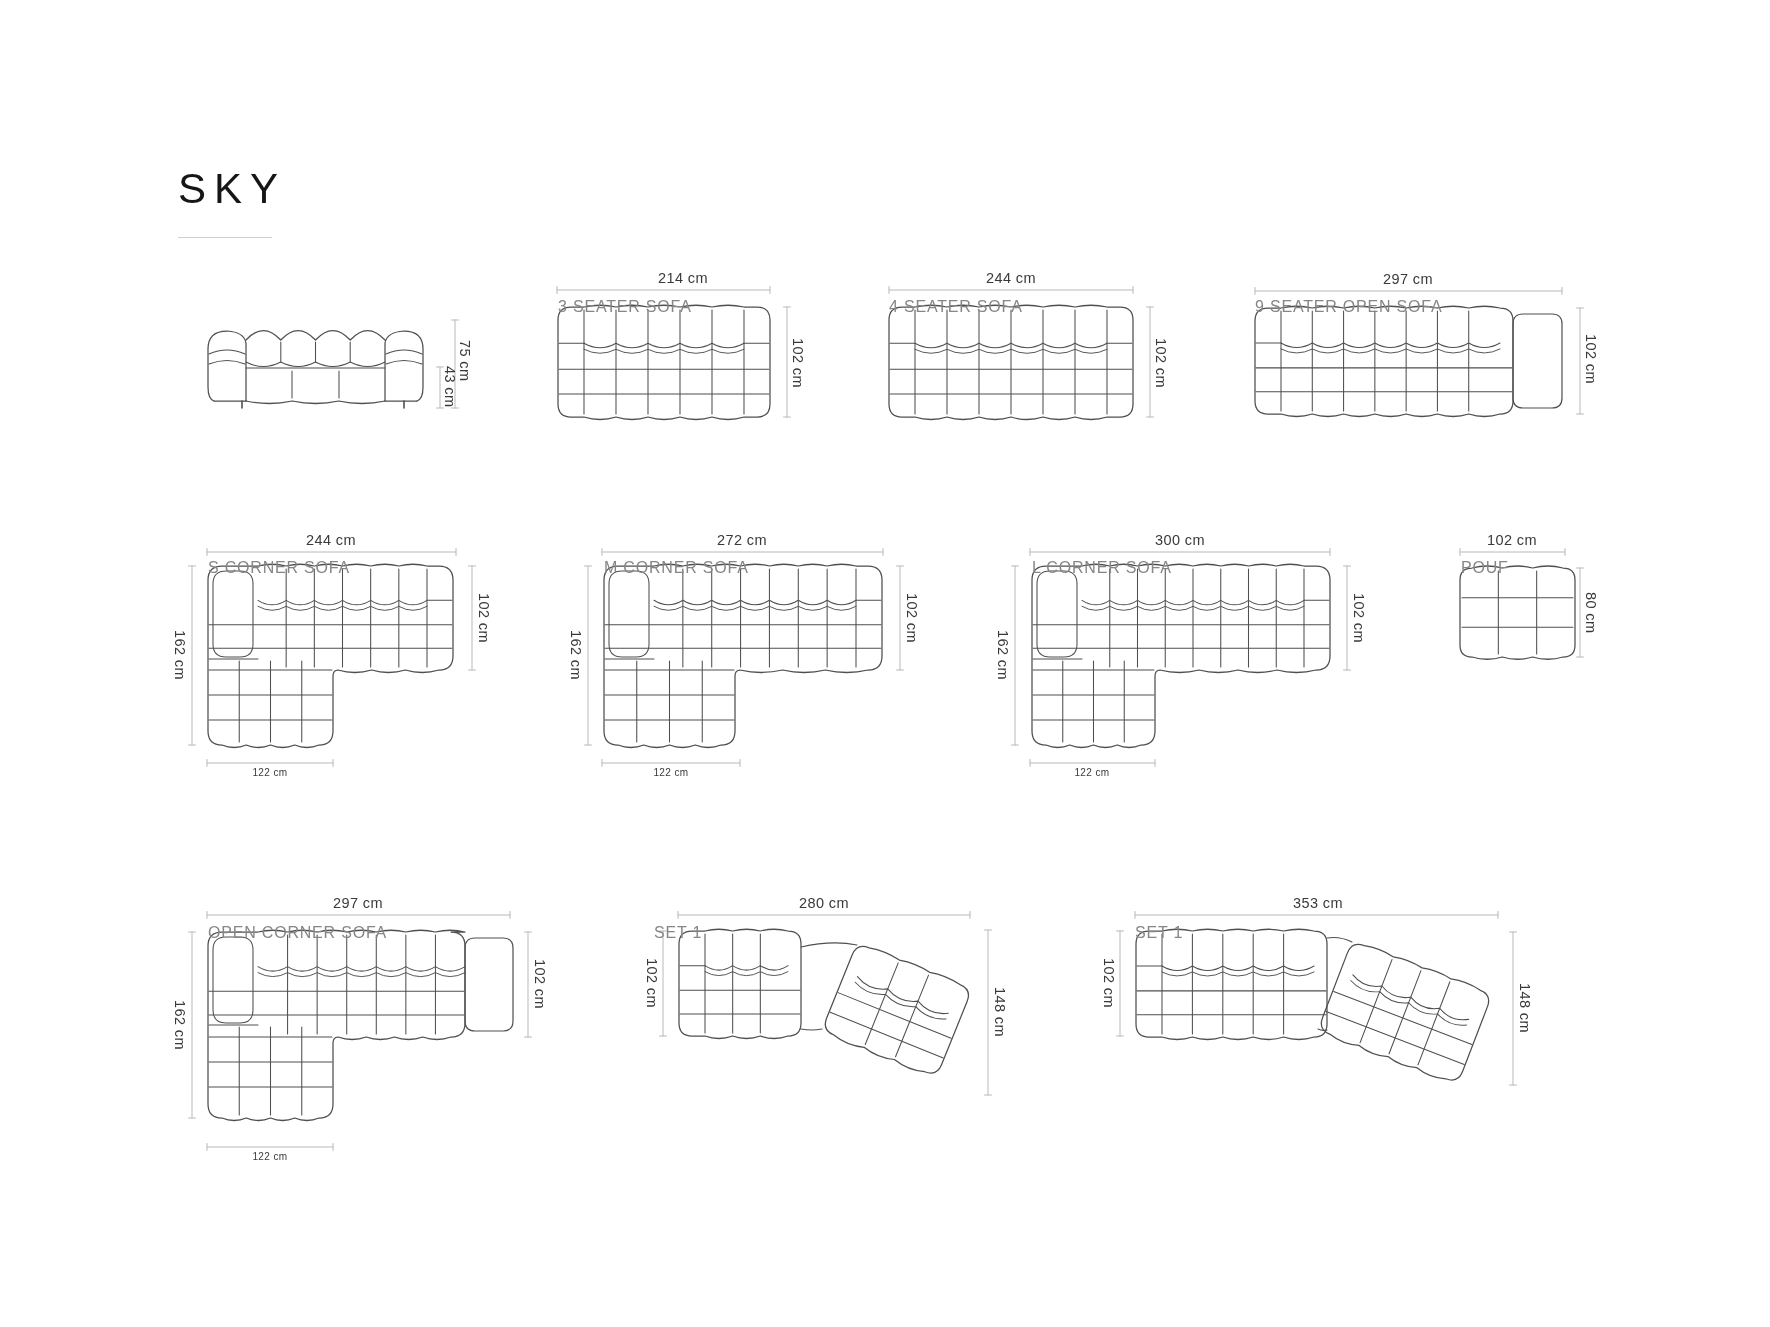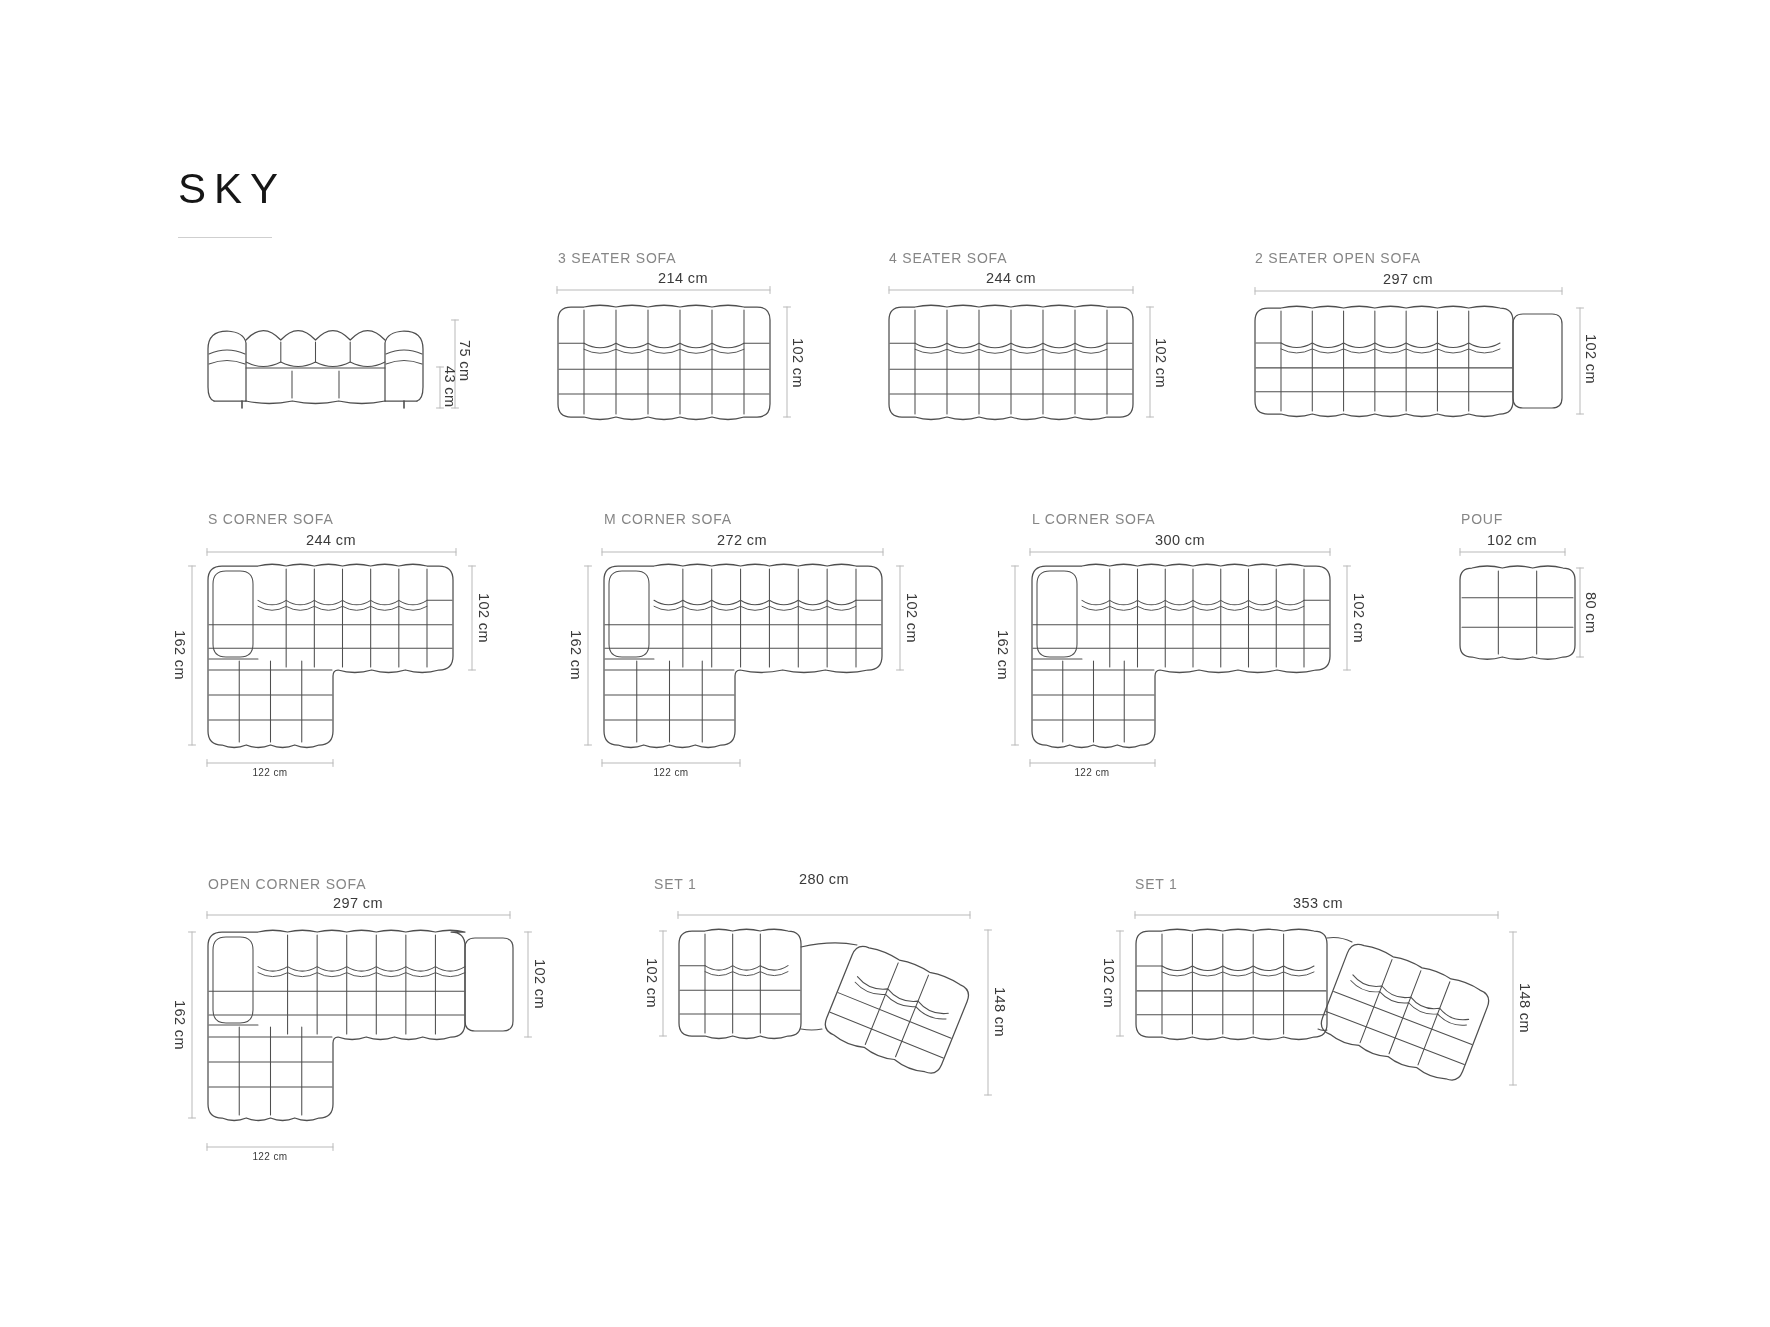--- a/index.html
+++ b/index.html
@@ -2,21 +2,21 @@
 <html><head>
 <meta charset="utf-8">
 <style>
   html,body{margin:0;padding:0;background:#ffffff;}
   .canvas{position:relative;width:1770px;height:1327px;background:#ffffff;overflow:hidden;
           font-family:"Liberation Sans", sans-serif;}
   svg{position:absolute;left:0;top:0;}
   .page-title{position:absolute;left:178px;top:168px;font-size:42px;font-weight:500;
               letter-spacing:8px;color:#161616;line-height:1;}
   .title-rule{position:absolute;left:178px;top:237px;width:94px;height:1px;background:#cfcfcf;}
-  .sec-label{position:absolute;font-size:14px;letter-spacing:.8px;color:#868686;white-space:nowrap;}
+  .sec-label{position:absolute;font-size:16px;letter-spacing:.8px;color:#868686;white-space:nowrap;margin-top:48px;}
   .dimh{position:absolute;font-size:14.5px;letter-spacing:.4px;color:#3a3a3a;white-space:nowrap;
         transform:translateX(-50%);}
   .dimb{position:absolute;font-size:10px;letter-spacing:.4px;color:#3a3a3a;white-space:nowrap;
         transform:translateX(-50%);}
   .dimv{position:absolute;font-size:14.5px;letter-spacing:.4px;color:#3a3a3a;white-space:nowrap;
         writing-mode:vertical-rl;}
 </style>
 </head>
 <body>
 
@@ -325,21 +325,21 @@
     <div class="dimv" style="left:790px;top:338px">102 cm</div>
   </div>
 
   <div>
     <div class="sec-label" style="left:889px;top:250px">4 SEATER SOFA</div>
     <div class="dimh" style="left:1011px;top:270px">244 cm</div>
     <div class="dimv" style="left:1153px;top:338px">102 cm</div>
   </div>
 
   <div>
-    <div class="sec-label" style="left:1255px;top:250px">2 SEATER OPEN SOFA</div>
+    <div class="sec-label" style="left:1255px;top:250px">9 SEATER OPEN SOFA</div>
     <div class="dimh" style="left:1408px;top:271px">297 cm</div>
     <div class="dimv" style="left:1583px;top:334px">102 cm</div>
   </div>
 
   <div>
     <div class="sec-label" style="left:208px;top:511px">S CORNER SOFA</div>
     <div class="dimh" style="left:331px;top:532px">244 cm</div>
     <div class="dimv" style="left:172px;top:630px">162 cm</div>
     <div class="dimv" style="left:476px;top:593px">102 cm</div>
     <div class="dimb" style="left:270px;top:767px">122 cm</div>
@@ -370,21 +370,21 @@
   <div>
     <div class="sec-label" style="left:208px;top:876px">OPEN CORNER SOFA</div>
     <div class="dimh" style="left:358px;top:895px">297 cm</div>
     <div class="dimv" style="left:172px;top:1000px">162 cm</div>
     <div class="dimv" style="left:532px;top:959px">102 cm</div>
     <div class="dimb" style="left:270px;top:1151px">122 cm</div>
   </div>
 
   <div>
     <div class="sec-label" style="left:654px;top:876px">SET 1</div>
-    <div class="dimh" style="left:824px;top:871px">280 cm</div>
+    <div class="dimh" style="left:824px;top:895px">280 cm</div>
     <div class="dimv" style="left:644px;top:958px">102 cm</div>
     <div class="dimv" style="left:992px;top:987px">148 cm</div>
   </div>
 
   <div>
     <div class="sec-label" style="left:1135px;top:876px">SET 1</div>
     <div class="dimh" style="left:1318px;top:895px">353 cm</div>
     <div class="dimv" style="left:1101px;top:958px">102 cm</div>
     <div class="dimv" style="left:1517px;top:983px">148 cm</div>
   </div>

